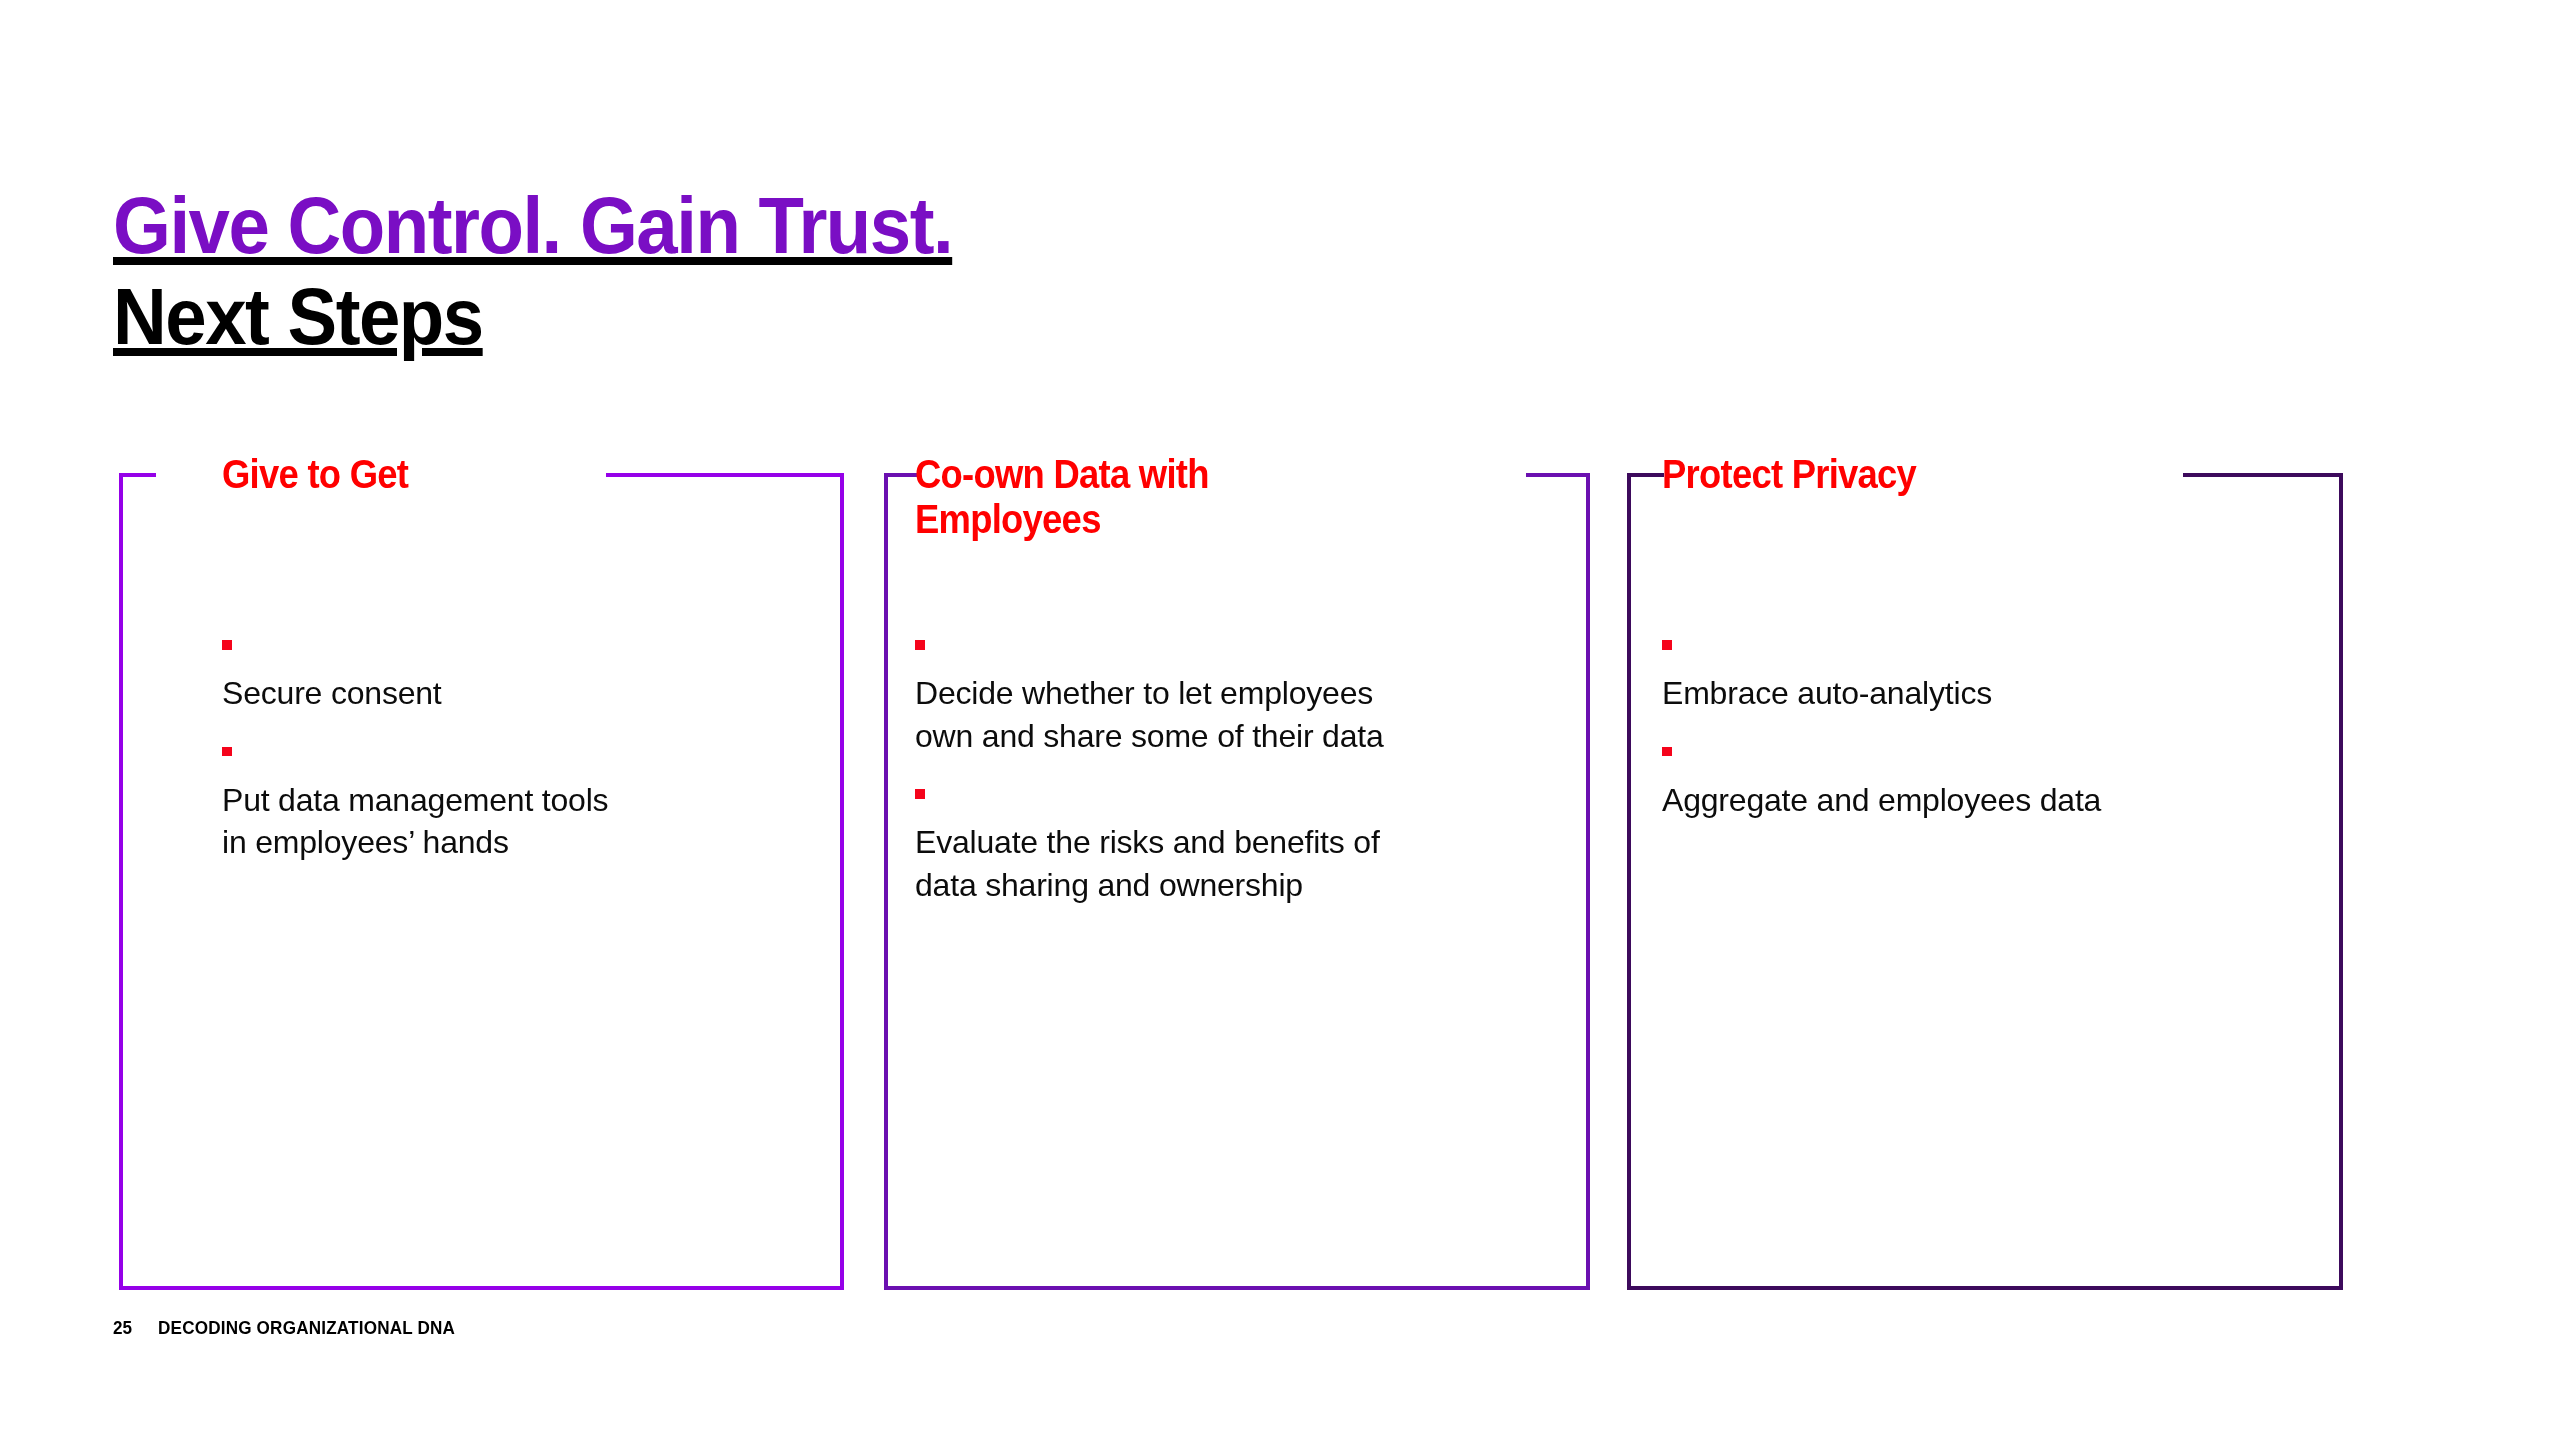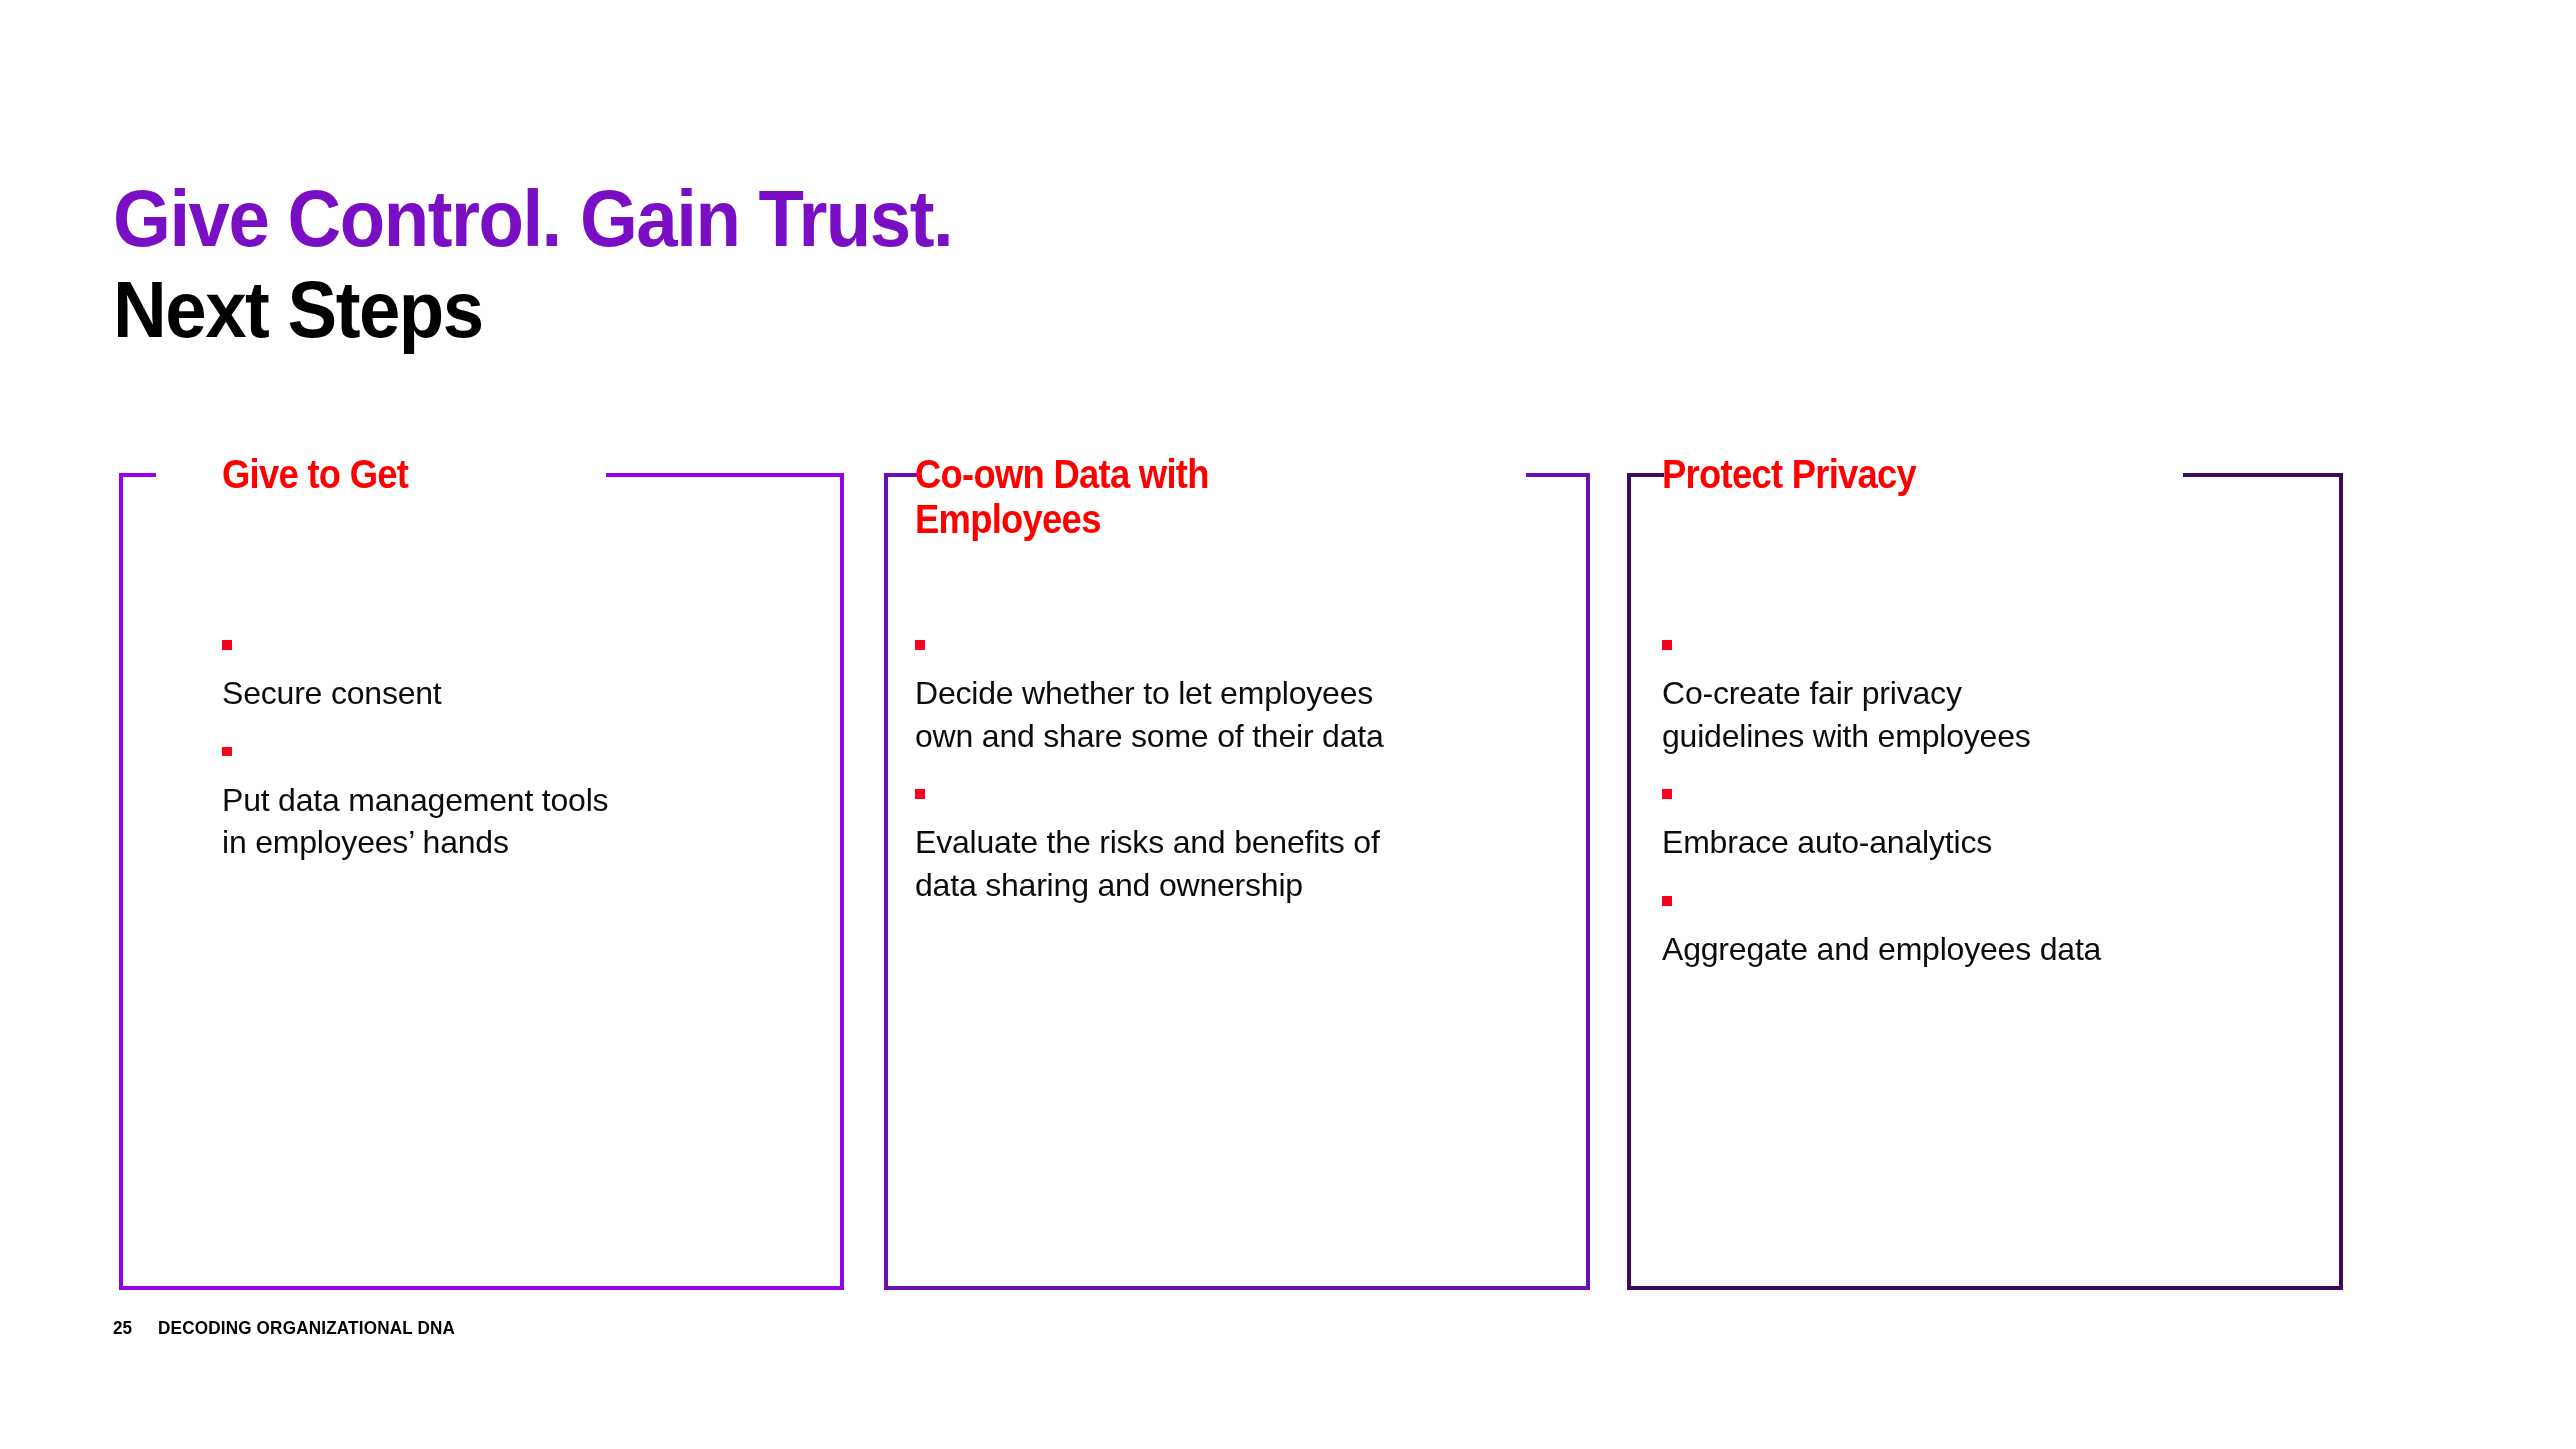--- a/index.html
+++ b/index.html
@@ -13,22 +13,23 @@
     position: relative;
     overflow: hidden;
     font-family: "Liberation Sans", sans-serif;
     -webkit-font-smoothing: antialiased;
   }
 
   
   .title-block {
     position: absolute;
     left: 113px;
-    top: 173px;
+    top: 180px;
     width: 1932px;
+    text-decoration: underline;
   }
   .title-line {
     font-family: "Liberation Sans", sans-serif;
     font-weight: 700;
     font-size: 80px;
     line-height: 1.14;
     letter-spacing: -1.6px;
     transform: scaleX(0.93);
     transform-origin: left center;
     white-space: nowrap;
@@ -223,25 +224,20 @@
   <div class="panel panel-3">
     <div class="rail-left" style="background: rgb(61, 10, 92);"></div>
     <div class="rail-right" style="background: rgb(61, 10, 92);"></div>
     <div class="rail-bottom" style="background: rgb(61, 10, 92);"></div>
     <div class="rail-top-stub" style="background: rgb(61, 10, 92);"></div>
     <div class="rail-top-rest" style="background: rgb(61, 10, 92);"></div>
     <div class="panel-heading" style="color: rgb(255, 0, 0);">Protect Privacy</div>
     <div class="bullet-list">
       <div class="bullet-item">
         <span class="bullet-marker" style="background: rgb(245, 4, 27);"></span>
-        <div class="bullet-text">Co-create fair privacy
-guidelines with employees</div>
-      </div>
-      <div class="bullet-item">
-        <span class="bullet-marker" style="background: rgb(245, 4, 27);"></span>
         <div class="bullet-text">Embrace auto-analytics</div>
       </div>
       <div class="bullet-item">
         <span class="bullet-marker" style="background: rgb(245, 4, 27);"></span>
         <div class="bullet-text">Aggregate and employees data</div>
       </div>
     </div>
   </div>
 
 </div>

